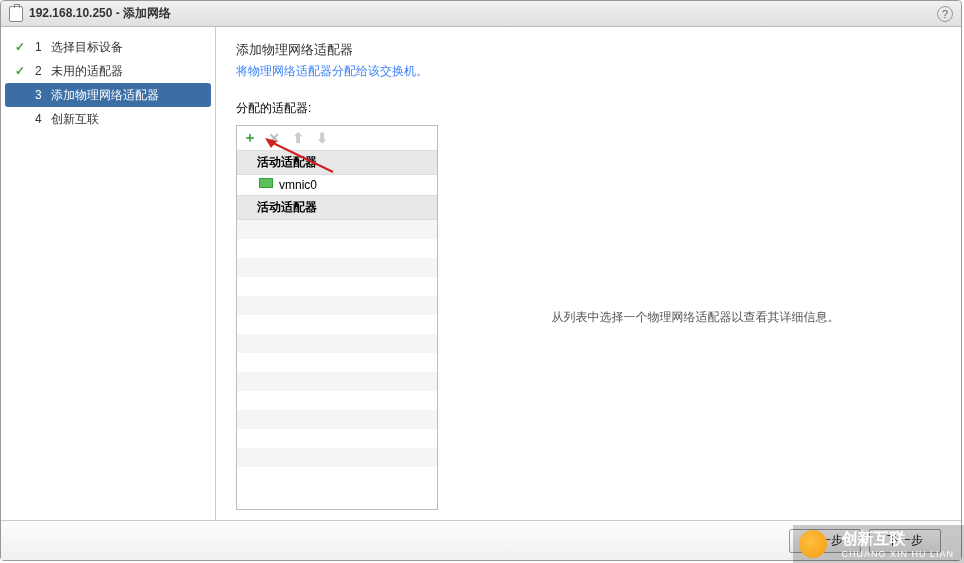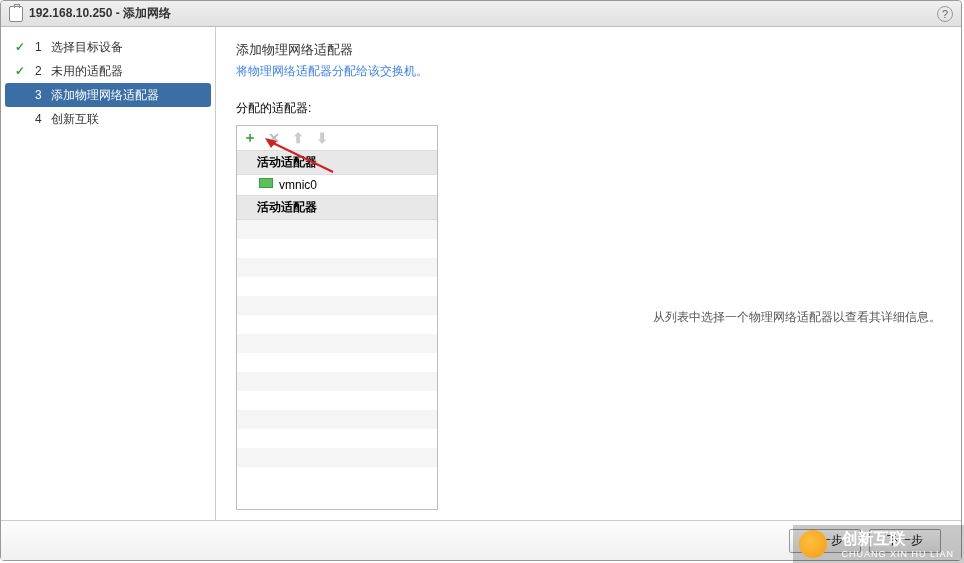--- a/index.html
+++ b/index.html
@@ -122,21 +122,21 @@
     .adapter-item {
       display:flex; gap:6px;
       padding: 3px 6px 3px 22px;
     }
     .nic-icon { width:14px; height:10px; background:#5bbf5b; border:1px solid #3a9e3a; }
     .stripes { flex:1; overflow:auto; }
     .stripe-row { height: 19px; }
     .stripe-row:nth-child(odd){ background:#f5f5f5;}
     .detail-pane {
       flex: 1;
-      display:flex; align-items:center; justify-content:flex-end;
+      display:flex; align-items:center; justify-content:center;
       color: #555;
       font-size: 12px;
     }
     .footer {
       height: 40px;
       border-top: 1px solid #ccc;
       display:flex; align-items:center; justify-content:flex-end;
       padding: 0 20px;
       gap: 8px;
       background: linear-gradient(#fdfdfd,#f0f0f0);

